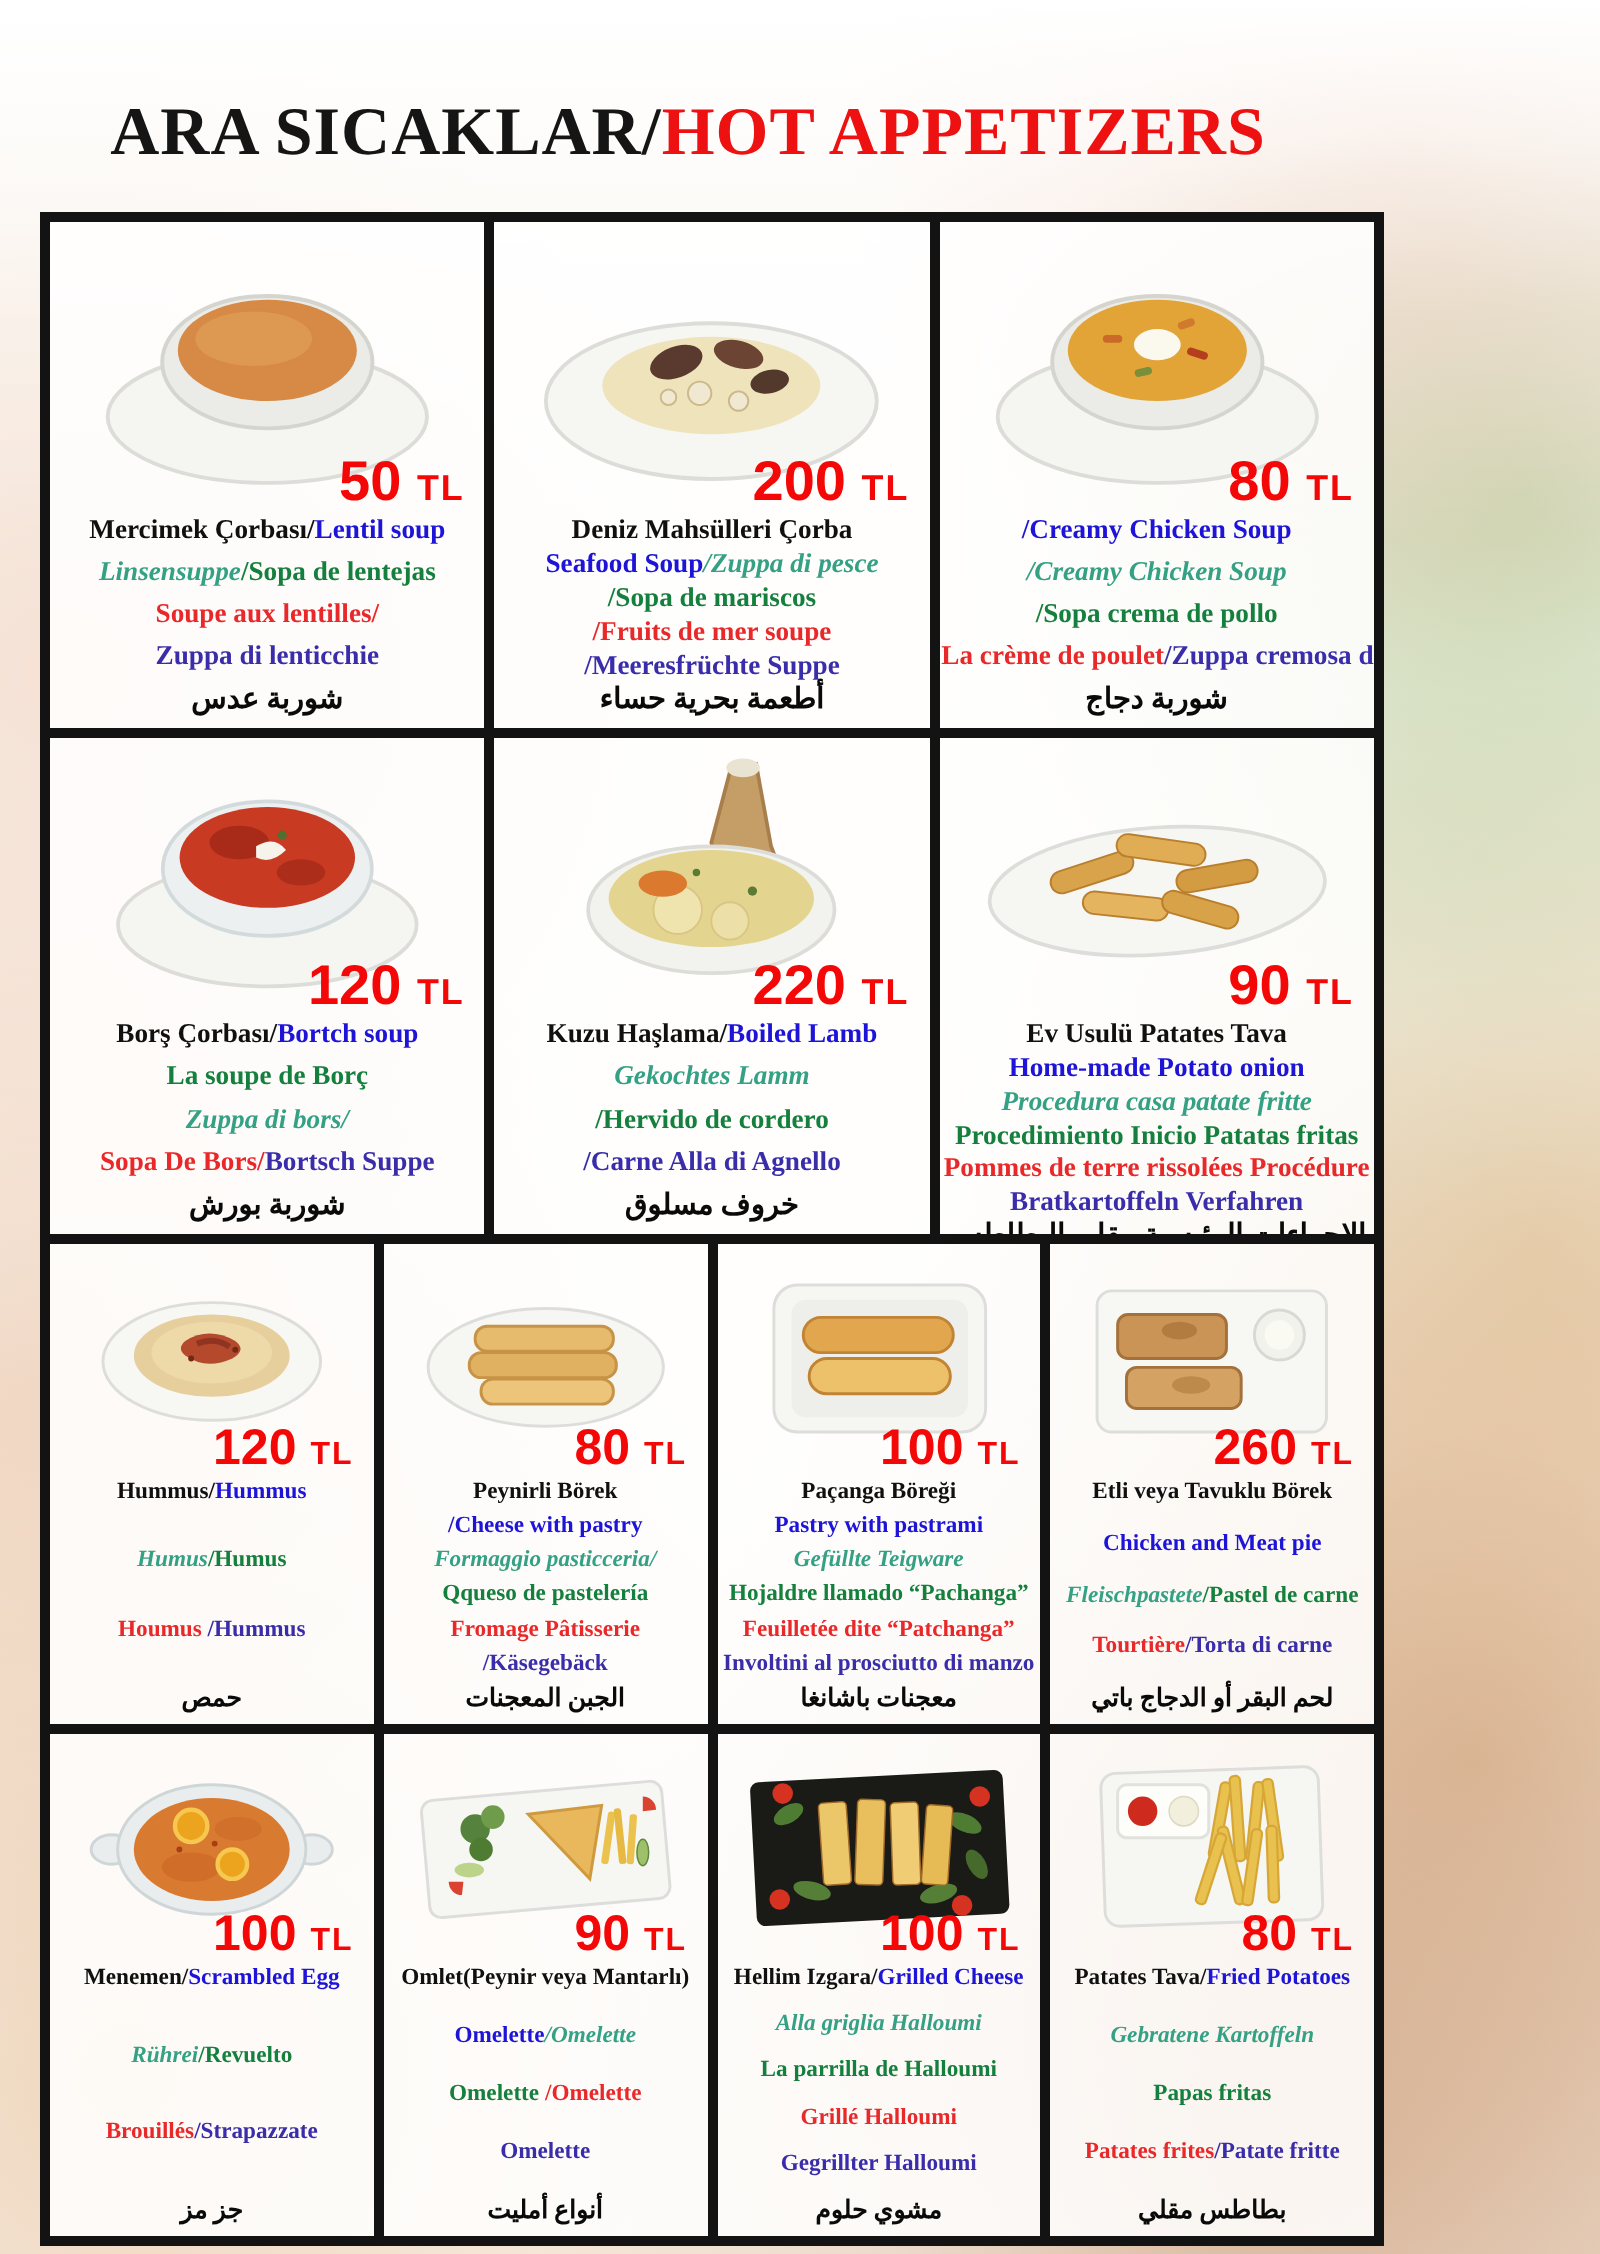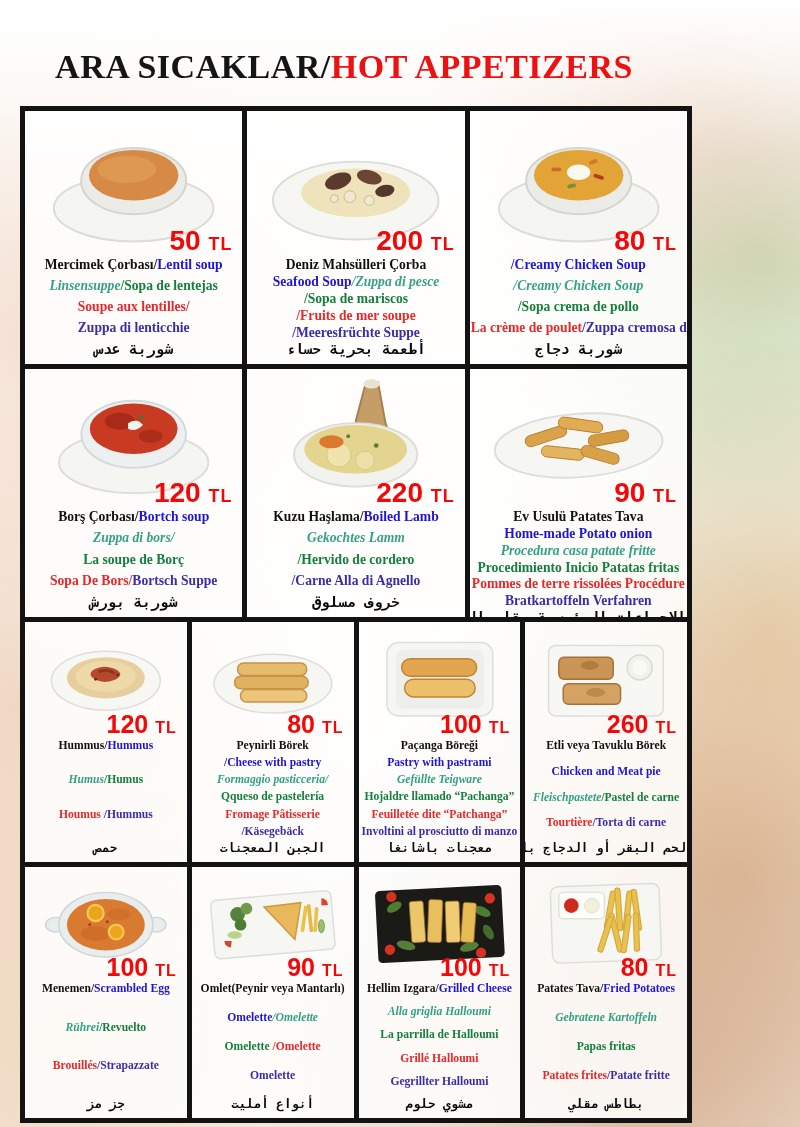--- a/index.html
+++ b/index.html
@@ -50,21 +50,21 @@
     white-space:nowrap;
   }
   .cols3 .price{font-size:28px;}
   .cols4 .price{font-size:25px;margin-top:-26px;}
   .price .cur{font-size:.64em;letter-spacing:1px;}
   .lines{flex:1;display:flex;flex-direction:column;justify-content:space-between;
     text-align:center;font-weight:bold;padding:2px 1px 5px;}
   .cols3 .line{font-size:13.6px;line-height:1.24;}
   .cols4 .line{font-size:11.6px;line-height:1.26;}
   .line{white-space:nowrap;}
-  .arabic{font-family:Liberation Mono, monospace;font-weight:bold;color:#0a0a0a;}
+  .arabic{font-family:Liberation Serif, serif;font-weight:bold;color:#0a0a0a;}
   .cols3 .arabic{font-size:14.5px;line-height:1.2;}
   .cols4 .arabic{font-size:12.5px;line-height:1.2;}
   .c-k{color:#101010;}
   .c-b{color:#1d14d8;}
   .c-t{color:#35a184;font-style:italic;}
   .c-m{color:#15803d;}
   .c-r{color:#e9282a;}
   .c-i{color:#3a2daa;}
 </style>
 </head>
@@ -149,22 +149,22 @@
             <ellipse cx="110" cy="64" rx="47" ry="27" fill="#c93a23"></ellipse>
             <ellipse cx="95" cy="56" rx="16" ry="9" fill="#8c1f12" opacity=".55"></ellipse>
             <ellipse cx="128" cy="72" rx="13" ry="7" fill="#8c1f12" opacity=".45"></ellipse>
             <path d="M104 58 q10 -6 16 2 q-8 8 -16 4 z" fill="#f6f3ea"></path>
             <circle cx="118" cy="52" r="2.4" fill="#4e7030"></circle>
           </svg>
         </div>
         <div class="price"><span>120</span> <span class="cur">TL</span></div>
         <div class="lines">
           <div class="line"><span class="seg c-k">Borş Çorbası/</span><span class="seg c-b">Bortch soup</span></div>
+          <div class="line"><span class="seg c-m">La soupe de Borç</span></div>
           <div class="line"><span class="seg c-t">Zuppa di bors/</span></div>
-          <div class="line"><span class="seg c-m">La soupe de Borç</span></div>
           <div class="line"><span class="seg c-r">Sopa De Bors/</span><span class="seg c-i">Bortsch Suppe</span></div>
           <div class="line arabic" dir="rtl">شوربة بورش</div>
         </div>
       </div>
       <div class="cell">
         <div class="photo">
           <svg viewBox="0 0 220 150" preserveAspectRatio="xMidYMid meet">
             <path d="M120 18 L134 14 L142 58 L152 84 L118 90 L110 56 Z" fill="#c59d66" stroke="#a87f4c" stroke-width="2"></path>
             <ellipse cx="127" cy="16" rx="9" ry="5" fill="#e9e3d2"></ellipse>
             <ellipse cx="110" cy="92" rx="66" ry="34" fill="#f2f2ee" stroke="#dcdcd8" stroke-width="2"></ellipse>

